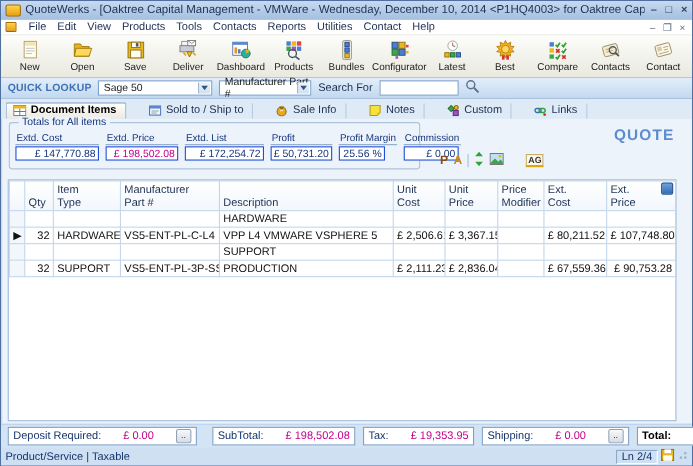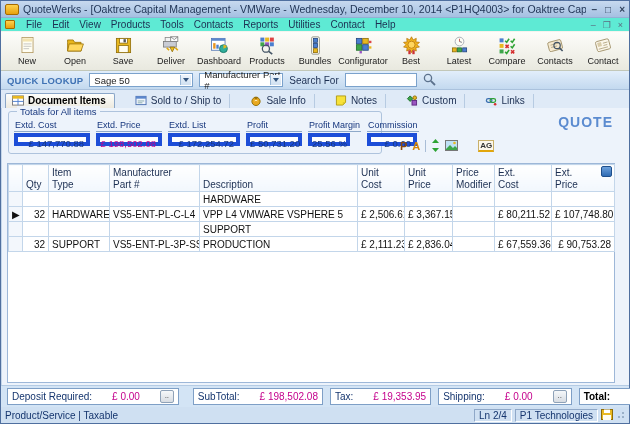--- a/index.html
+++ b/index.html
@@ -8,21 +8,21 @@
   .window { width:630px; height:424px; border:1px solid #4f6f9f; display:flex; flex-direction:column; background:#d6e5f5; }
 
   
   .titlebar { height:17px; flex:0 0 17px; background:linear-gradient(#c7d9ef,#a5c0e2); display:flex; align-items:center; padding:0 4px; border-bottom:1px solid #93b0d4; }
   .qw-ico { width:14px; height:11px; background:linear-gradient(#ffd34d,#e8a10e); border:1px solid #a66a00; border-radius:2px; margin-right:4px; flex:0 0 14px; }
   .title-text { font-size:10.5px; color:#1e3253; white-space:nowrap; overflow:hidden; flex:1 1 auto; }
   .win-ctrls { display:flex; gap:8px; margin-left:6px; color:#33455f; font-weight:bold; font-size:10px; }
   .win-ctrls span { cursor:default; }
 
   
-  .menubar { height:13px; flex:0 0 13px; background:#5eead4; display:flex; align-items:center; padding:0 4px; font-size:10px; }
+  .menubar { height:13px; flex:0 0 13px; background:#ffffff; display:flex; align-items:center; padding:0 4px; font-size:10px; }
   .menu-ico { width:10px; height:9px; background:linear-gradient(#ffd34d,#e8a10e); border:1px solid #a66a00; border-radius:1px; margin-right:6px; }
   .menu-item { padding:0 5px; color:#1c2f52; }
   .menu-spacer { flex:1; }
   .mdi-ctrls { display:flex; gap:7px; color:#5b6b80; font-size:9px; margin-right:2px; }
 
   
   .toolbar { height:40px; flex:0 0 40px; background:linear-gradient(#fdfdfa,#e9e9df); border-top:1px solid #f4f4ee; border-bottom:1px solid #c2c7b8; display:flex; align-items:center; justify-content:space-around; padding:0 2px; }
   .tb-btn { display:flex; flex-direction:column; align-items:center; width:44px; gap:1px; }
   .tb-btn svg { width:21px; height:19px; }
   .tb-label { font-size:9px; color:#222; white-space:nowrap; }
@@ -45,21 +45,21 @@
   .tab svg { width:12px; height:11px; }
 
   
   .content { flex:0 0 277px; height:277px; background:#edf3fb; position:relative; border-left:1px solid #c4d6ea; }
 
   .totals-group { position:absolute; left:6px; top:3px; width:374px; height:43px; border:1px solid #aec3dd; border-radius:3px; }
   .tg-title { position:absolute; top:-6px; left:8px; background:#edf3fb; padding:0 3px; color:#17377e; font-size:9.5px; }
   .tg-fields { position:absolute; left:5px; right:3px; top:8px; display:flex; gap:6px; }
   .tg-field { display:flex; flex-direction:column; }
   .tg-field .lbl { color:#17377e; font-size:9px; border-bottom:1px solid #8ea9c9; padding:0 1px 1px 1px; white-space:nowrap; }
-  .tg-field .val { margin-top:1px; background:#fff; border:4px solid #1d4ed8; height:13px; font-size:9.5px; text-align:right; padding:1px 2px 0 0; white-space:nowrap; }
+  .tg-field .val { margin-top:1px; background:#fff; border:1px solid #1d4ed8; height:13px; font-size:9.5px; text-align:right; padding:1px 2px 0 0; white-space:nowrap; }
   .w76{width:76px} .w66{width:66px} .w72{width:72px} .w56{width:56px} .w44{width:42px} .w50{width:50px}
   .navy { color:#17377e; } .magenta { color:#c4008c; }
 
   .quote-label { position:absolute; top:6px; right:16px; color:#5b8bd0; font-weight:bold; font-size:14px; letter-spacing:1px; }
 
   .grid-tools { position:absolute; left:398px; top:31px; display:flex; align-items:center; gap:5px; height:14px; }
   .gt-p { color:#8a4a10; font-weight:bold; font-size:11px; }
   .gt-a { color:#d4860a; font-weight:bold; font-size:11px; }
   .gt-sep { width:1px; height:12px; background:#a9bdd6; }
   .gt-ag { font-size:8px; font-weight:bold; color:#333; border:1px solid #c9b06a; border-bottom:2px solid #e2a60c; background:#fdf8ec; padding:0 1px;margin-left:15px; }
@@ -202,37 +202,37 @@
           <rect x="3" y="11" width="7" height="7" fill="#3da54a" stroke="#1e6e2a"></rect>
           <rect x="11" y="11" width="7" height="7" fill="#4a7ecf" stroke="#23457e"></rect>
           <rect x="19" y="6" width="3" height="3" fill="#d44"></rect>
           <rect x="19" y="13" width="3" height="3" fill="#e8b820"></rect>
           <rect x="7" y="19" width="3" height="3" fill="#9a55c2"></rect>
         </svg>
       <span class="tb-label">Configurator</span>
     </div>
     <div class="tb-btn">
       <svg viewBox="0 0 24 24">
-          <path d="M12 1 L14 5 L18 3 L17.5 7.5 L22 8 L19 11 L22 14 L17.5 14.5 L18 19 L14 17 L12 21 L10 17 L6 19 L6.5 14.5 L2 14 L5 11 L2 8 L6.5 7.5 L6 3 L10 5 Z" fill="#f0b41e" stroke="#b97708"></path>
-          <circle cx="12" cy="11" r="4.5" fill="#ffd65e" stroke="#b97708"></circle>
-          <rect x="8" y="18" width="3" height="5" fill="#c33"></rect>
-          <rect x="13" y="18" width="3" height="5" fill="#c33"></rect>
-        </svg>
-      <span class="tb-label">Best</span>
-    </div>
-    <div class="tb-btn">
-      <svg viewBox="0 0 24 24">
           <circle cx="12" cy="7" r="5.5" fill="#fdfdf6" stroke="#98a0ac"></circle>
           <line x1="12" y1="7" x2="12" y2="3.5" stroke="#c04040"></line>
           <line x1="12" y1="7" x2="15" y2="8" stroke="#556"></line>
           <rect x="3" y="15" width="5" height="5" fill="#e8b820" stroke="#8f6c06"></rect>
           <rect x="9.5" y="15" width="5" height="5" fill="#3da54a" stroke="#1e6e2a"></rect>
           <rect x="16" y="15" width="5" height="5" fill="#4a7ecf" stroke="#23457e"></rect>
         </svg>
       <span class="tb-label">Latest</span>
+    </div>
+    <div class="tb-btn">
+      <svg viewBox="0 0 24 24">
+          <path d="M12 1 L14 5 L18 3 L17.5 7.5 L22 8 L19 11 L22 14 L17.5 14.5 L18 19 L14 17 L12 21 L10 17 L6 19 L6.5 14.5 L2 14 L5 11 L2 8 L6.5 7.5 L6 3 L10 5 Z" fill="#f0b41e" stroke="#b97708"></path>
+          <circle cx="12" cy="11" r="4.5" fill="#ffd65e" stroke="#b97708"></circle>
+          <rect x="8" y="18" width="3" height="5" fill="#c33"></rect>
+          <rect x="13" y="18" width="3" height="5" fill="#c33"></rect>
+        </svg>
+      <span class="tb-label">Best</span>
     </div>
     <div class="tb-btn">
       <svg viewBox="0 0 24 24">
           <rect x="2" y="3" width="5" height="5" fill="#4a7ecf"></rect>
           <rect x="2" y="10" width="5" height="5" fill="#e8b820"></rect>
           <rect x="2" y="17" width="5" height="5" fill="#3da54a"></rect>
           <path d="M9 6 L11 8 L14 3.5" stroke="#2ea334" stroke-width="2" fill="none"></path>
           <path d="M16 6 L18 8 L21 3.5" stroke="#2ea334" stroke-width="2" fill="none"></path>
           <path d="M9.5 11 L13.5 15 M13.5 11 L9.5 15" stroke="#d42e2e" stroke-width="2"></path>
           <path d="M16 13 L18 15 L21 10.5" stroke="#2ea334" stroke-width="2" fill="none"></path>
@@ -517,21 +517,20 @@
     </div>
     <div class="f-box">
       <span class="f-lbl b">Total:</span>
       <span class="f-val">£ 217,856.03</span>
     </div>
   </div>
 
   <div class="statusbar">
     <span class="sb-left">Product/Service | Taxable</span>
     <span class="sb-box">Ln 2/4</span>
-    <span class="sb-box">P1 Technologies</span>
     <span class="sb-disk">
       <svg viewBox="0 0 12 11">
           <rect x="0.5" y="0.5" width="11" height="10" fill="#e8b820" stroke="#8f6c06"></rect>
           <rect x="3" y="0.5" width="6" height="3.5" fill="#fff"></rect>
           <rect x="2" y="6" width="8" height="5" fill="#fffdf0"></rect>
         </svg>
     </span>
     <span class="grip">
       <svg viewBox="0 0 9 9">
           <rect x="6" y="6" width="2" height="2" fill="#9ab0c8"></rect>

